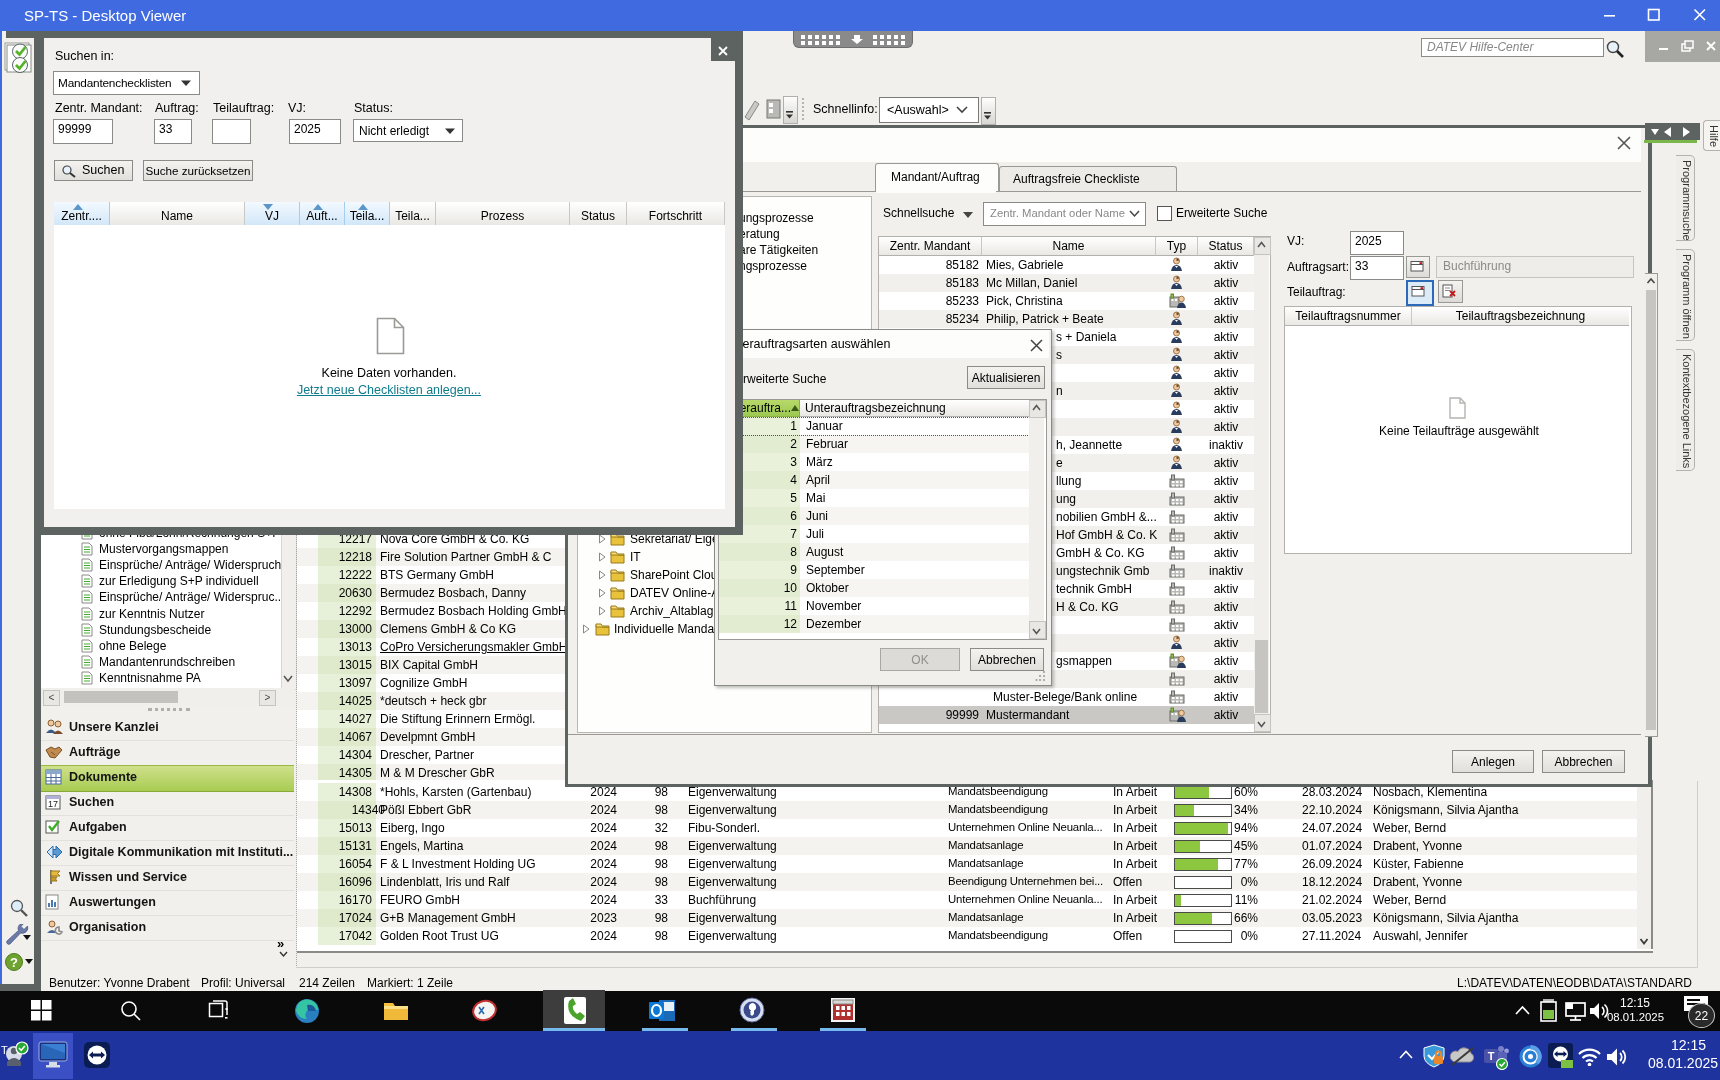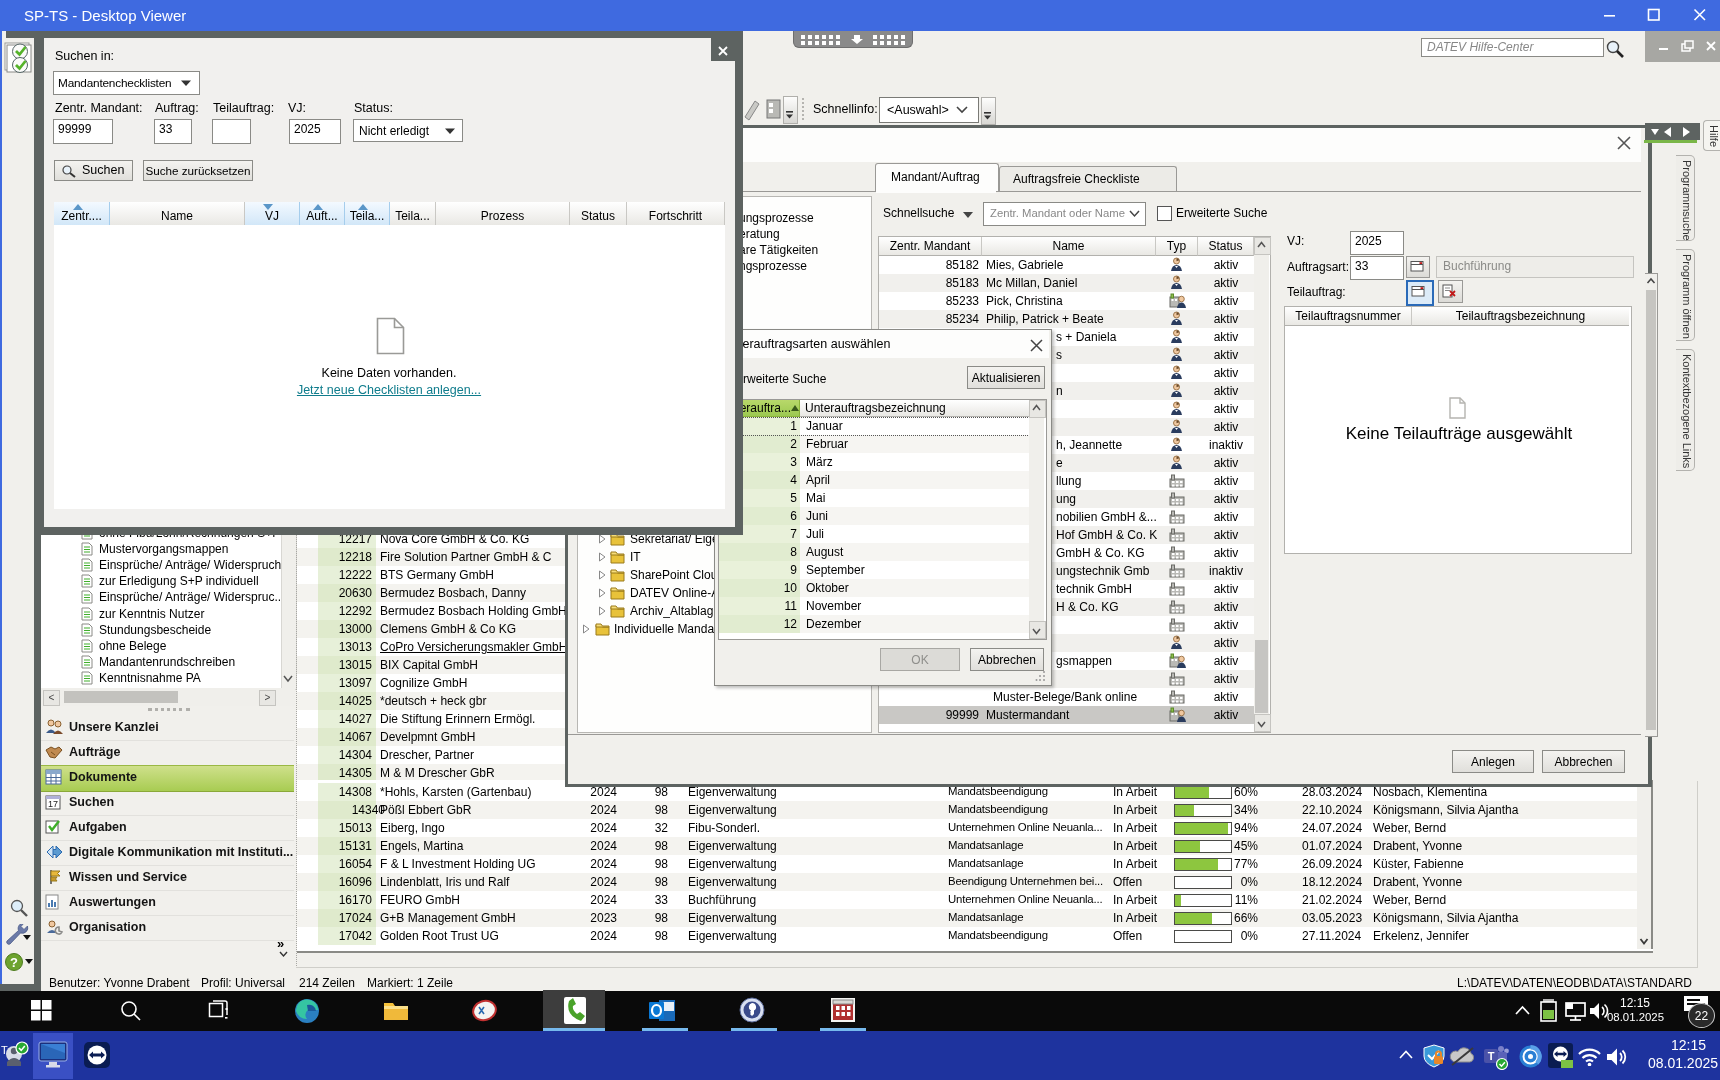--- a/index.html
+++ b/index.html
@@ -421,21 +421,21 @@
     <div class="ab t12" style="left:250px;top:149px;width:70px;text-align:right;">2024</div>
     <div class="ab t12" style="left:310px;top:149px;width:61px;text-align:right;">98</div>
     <div class="ab t12" style="left:391px;top:149px;">Eigenverwaltung</div>
     <div class="ab" style="left:651px;top:149px;width:158px;overflow:hidden;font-size:11.4px;white-space:nowrap;letter-spacing:-0.2px;">Mandatsbeendigung</div>
     <div class="ab t12" style="left:816px;top:149px;">Offen</div>
     <div class="ab" style="left:877px;top:150px;width:56px;height:11px;border:1px solid #4a4a48;background:#fff;">
       <div style="width:0%;height:100%;background:#8dc63f;"></div>
     </div>
     <div class="ab t12" style="left:906px;top:149px;width:55px;text-align:right;">0%</div>
     <div class="ab t12" style="left:1005px;top:149px;">27.11.2024</div>
-    <div class="ab t12" style="left:1076px;top:149px;">Erkelenz, Jennifer</div>
+    <div class="ab t12" style="left:1076px;top:149px;">Auswahl, Jennifer</div>
   </div>
 <div class="ab" style="left:1637px;top:780px;width:16px;height:169px;background:#f0efeb;border-right:2px solid #8a8a86;box-sizing:border-box;"></div>
 <svg class="ab" style="left:1638px;top:934px" width="12" height="14" viewBox="0 0 12 14">
     <path d="M2.5 5 l3.5 4.5 L9.5 5" stroke="#3a3a3a" stroke-width="1.8" fill="none"></path>
   </svg>
 <div class="ab" style="left:1697px;top:781px;width:1px;height:187px;background:#cfcec9;"></div>
 <div class="ab" style="left:296px;top:967px;width:1402px;height:1px;background:#cfcec9;"></div>
 <div class="ab t12" style="left:49px;top:976px;">Benutzer: Yvonne Drabent</div>
 <div class="ab t12" style="left:201px;top:976px;">Profil: Universal</div>
 <div class="ab t12" style="left:299px;top:976px;">214 Zeilen</div>
@@ -845,21 +845,21 @@
     <line x1="3" y1="6.5" x2="8" y2="6.5" stroke="#888"></line>
 <path d="M8 7 l5 5 M13 7 l-5 5" stroke="#c01818" stroke-width="1.8"></path>
   </svg>
 <div class="ab" style="left:1284px;top:306px;width:346px;height:246px;background:#fff;border:1px solid #b2b1ad;"></div>
 <div class="ab" style="left:1285px;top:307px;width:127px;height:19px;background:linear-gradient(#ffffff,#e9e8e4);border-right:1px solid #c9c8c4;border-bottom:1px solid #b2b1ad;font-size:12px;text-align:center;padding-top:2px;box-sizing:border-box;">Teilauftragsnummer</div>
 <div class="ab" style="left:1412px;top:307px;width:217px;height:19px;background:linear-gradient(#ffffff,#e9e8e4);border-bottom:1px solid #b2b1ad;font-size:12px;text-align:center;padding-top:2px;box-sizing:border-box;">Teilauftragsbezeichnung</div>
 <svg class="ab" style="left:1449px;top:397px" width="17" height="22" viewBox="0 0 17 22">
     <path d="M1 1 h10 l5 5 v15 h-15 z" fill="#fff" stroke="#b5b4b0" stroke-width="1.4"></path>
     <path d="M11 1 v5 h5" fill="none" stroke="#b5b4b0" stroke-width="1.4"></path>
   </svg>
-<div class="ab" style="left:1304px;top:424px;width:310px;height:16px;font-size:17px;text-align:center;white-space:nowrap;">Keine Teilaufträge ausgewählt</div>
+<div class="ab" style="left:1304px;top:424px;width:310px;height:16px;font-size:12px;text-align:center;white-space:nowrap;">Keine Teilaufträge ausgewählt</div>
 <div class="ab" style="left:568px;top:734px;width:1073px;height:1px;background:#9a9996;"></div>
 <div class="ab btn" style="left:1452px;top:750px;width:82px;height:23px;padding-top:4px;box-sizing:border-box;">Anlegen</div>
 <div class="ab btn" style="left:1542px;top:750px;width:83px;height:23px;padding-top:4px;box-sizing:border-box;">Abbrechen</div>
 <div class="ab" style="left:1645px;top:273px;width:12px;height:462px;background:#f0efeb;border:1px solid #9a9996;border-left:none;"></div>
 <svg class="ab" style="left:1646px;top:276px" width="10" height="11" viewBox="0 0 10 11">
     <path d="M1.5 7 L5 3 L8.5 7" stroke="#444" stroke-width="1.5" fill="none"></path>
   </svg>
 <div class="ab" style="left:1646px;top:290px;width:10px;height:440px;background:#c6c5c1;"></div>
 <div class="ab" style="left:1645px;top:123px;width:55px;height:17px;background:#5d6361;"></div>
 <svg class="ab" style="left:1646px;top:125px" width="54" height="14" viewBox="0 0 54 14">

